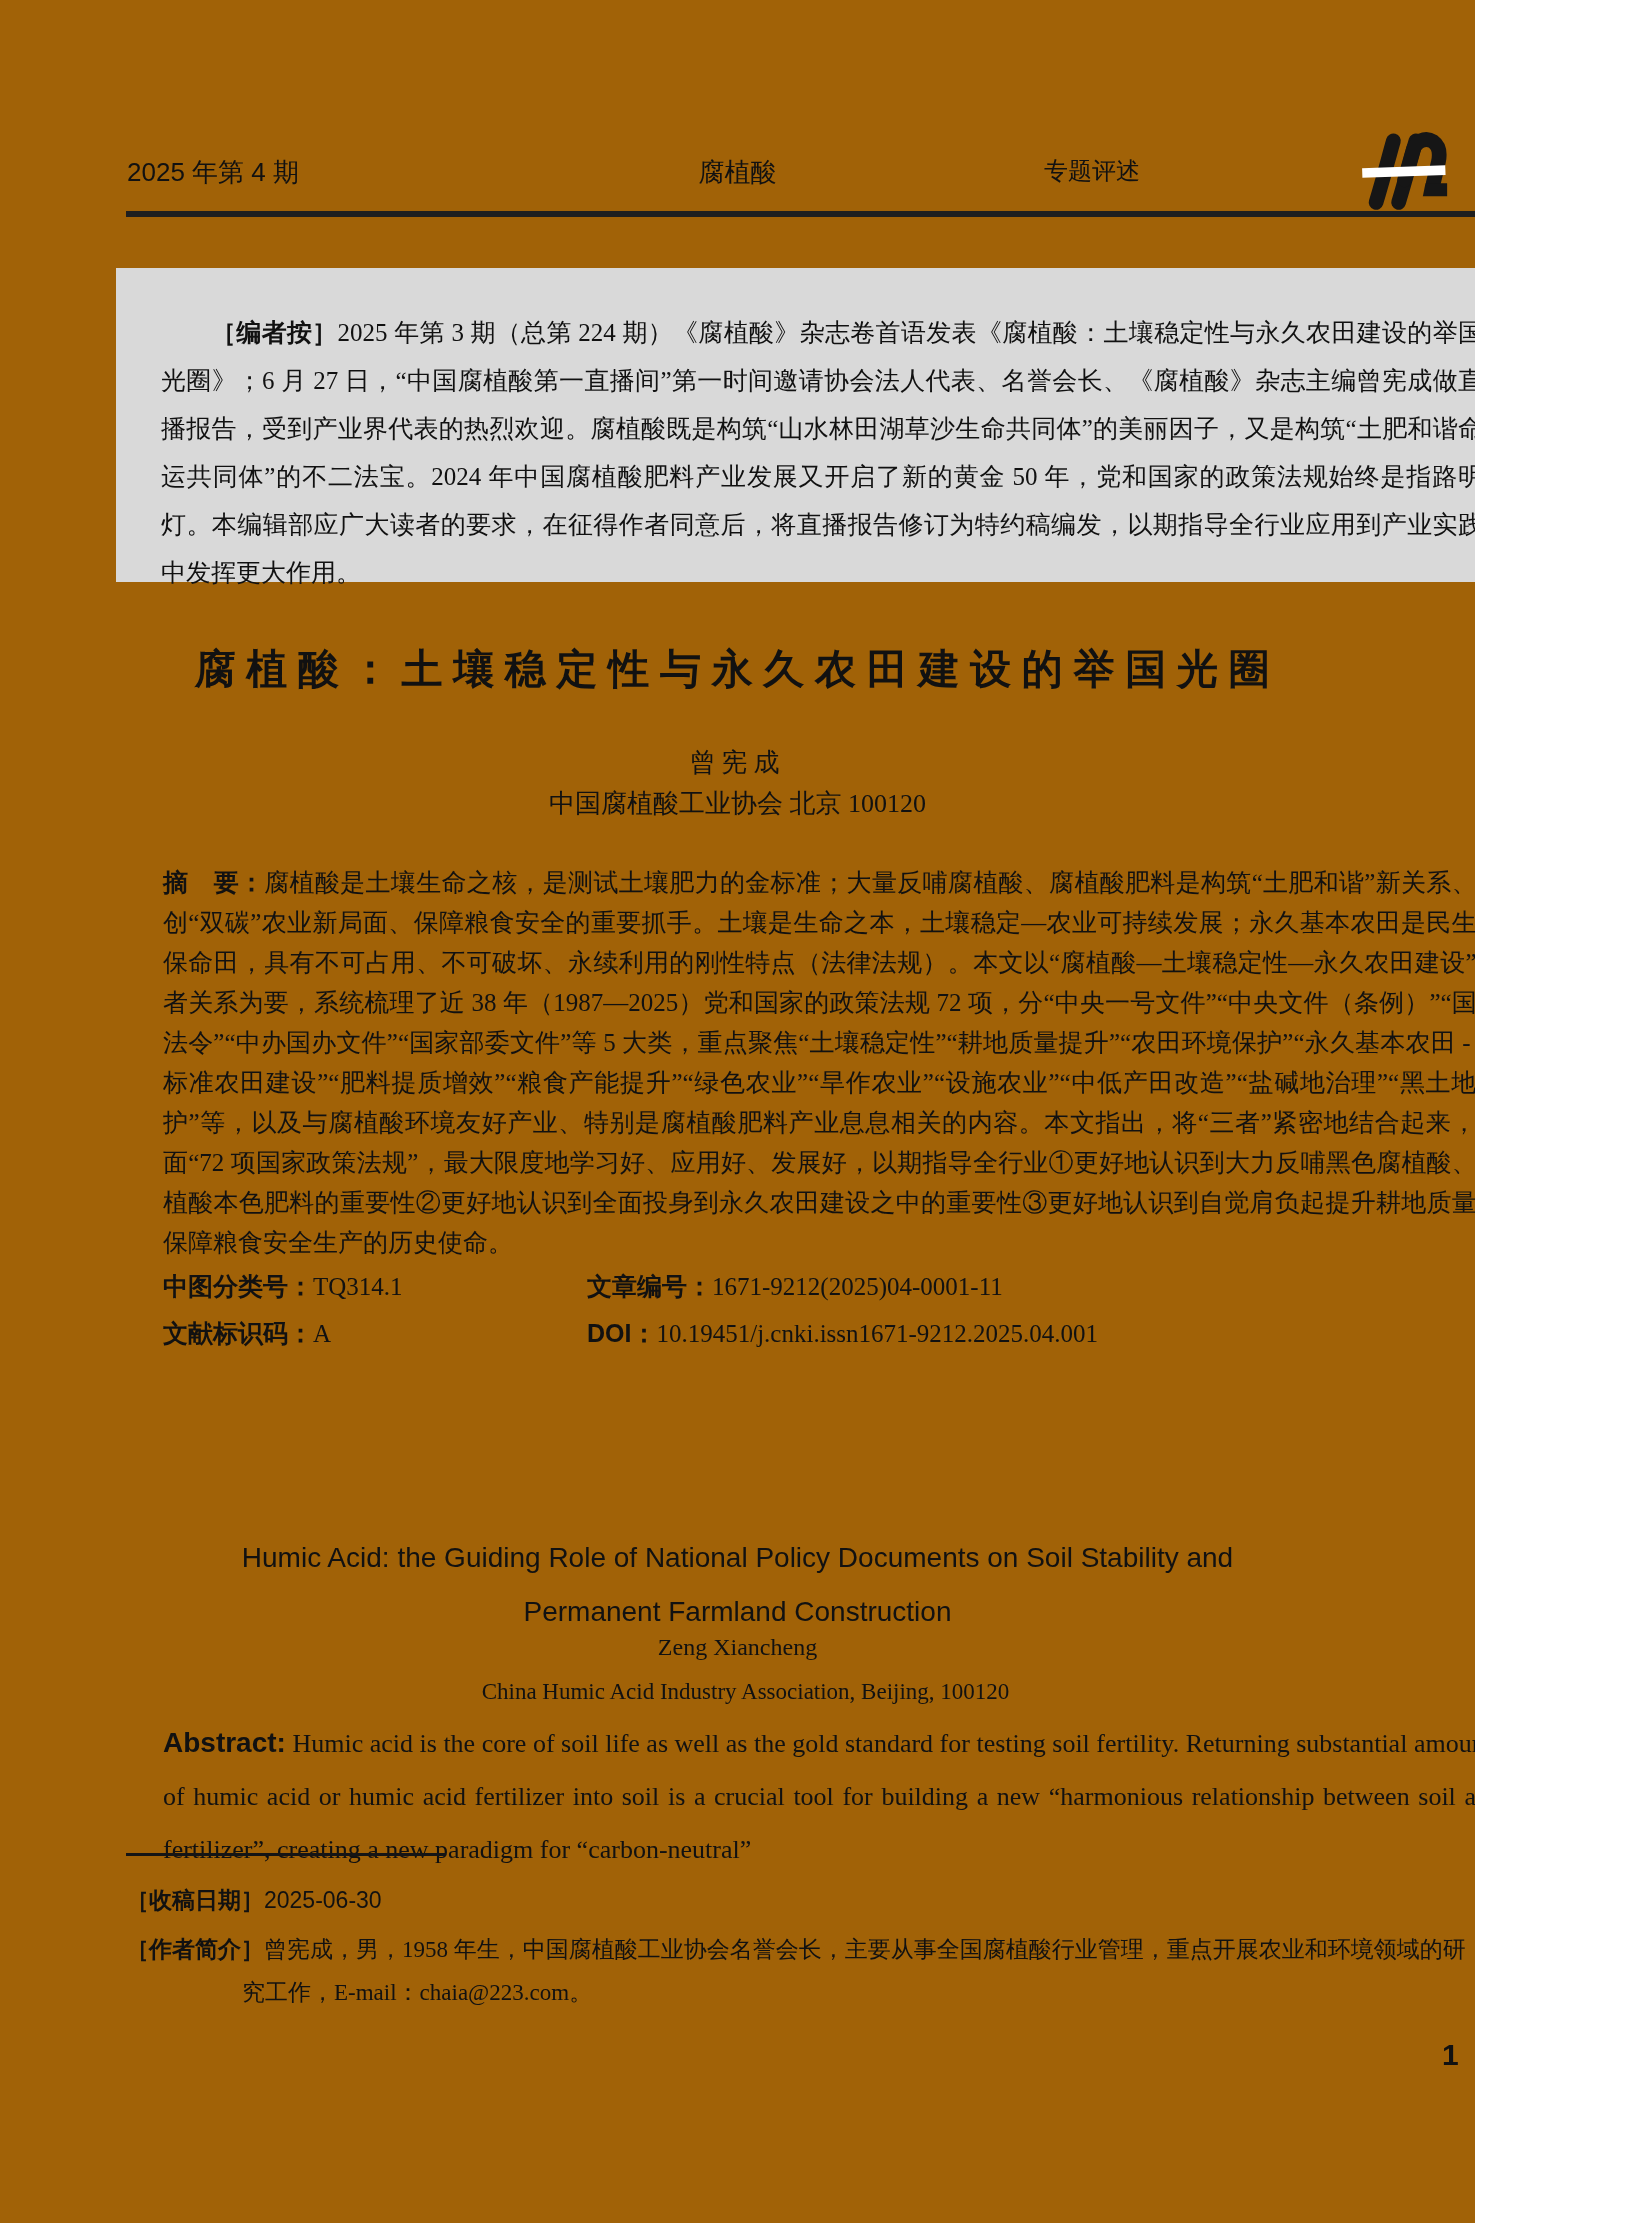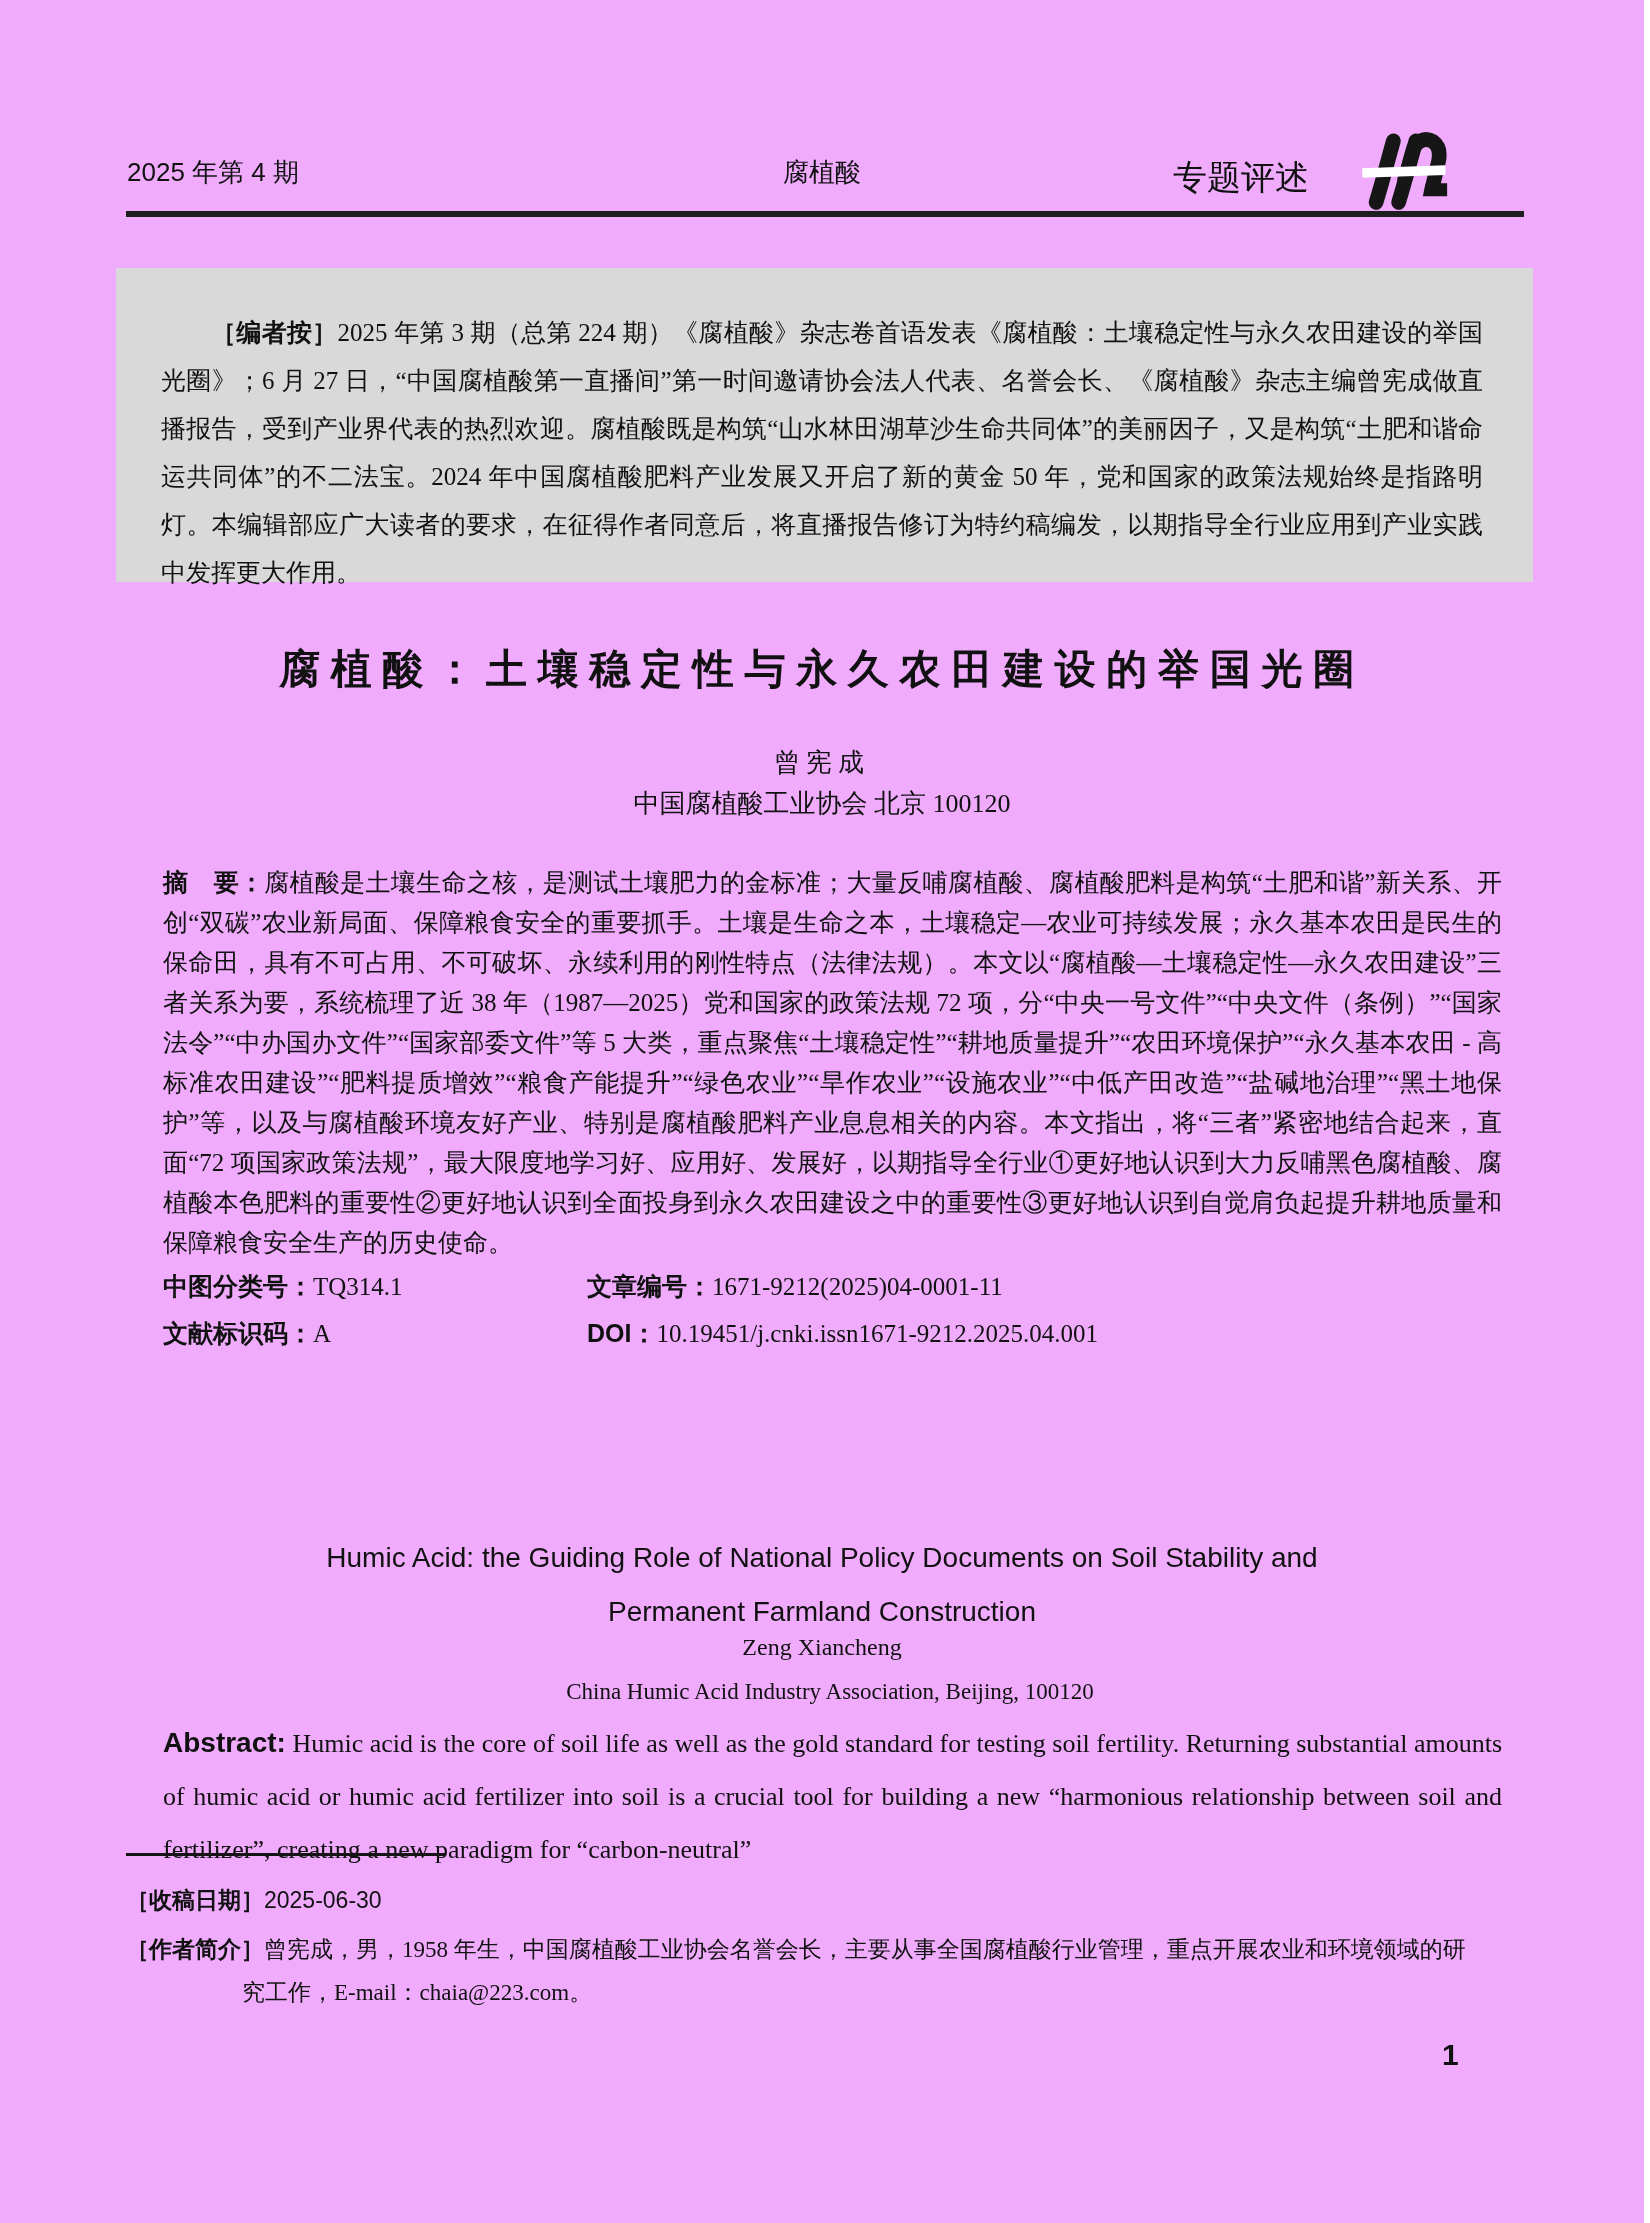--- a/index.html
+++ b/index.html
@@ -1,29 +1,29 @@
 <!DOCTYPE html>
 <html><head>
 <meta charset="utf-8">
 <style>
   html, body { margin: 0; padding: 0; background: #ffffff; }
   .page {
     position: relative;
-    width: 1644px;
+    width: 1475px;
     height: 2223px;
-    background: #f0abfc;
+    background: #a16207;
     font-family: "Liberation Serif", serif;
     color: #111111;
     overflow: hidden;
   }
 
   
   .hdr-issue   { position: absolute; top: 155px; left: 127px; font-size: 26px; font-family: "Liberation Sans", sans-serif; }
   .hdr-journal { position: absolute; top: 155px; left: 50%; transform: translateX(-50%); font-size: 26px; font-family: "Liberation Sans", sans-serif; }
-  .hdr-column  { position: absolute; top: 155px; right: 335px; font-size: 34px; font-family: Liberation Sans, sans-serif; margin-left: 28px; }
+  .hdr-column  { position: absolute; top: 155px; right: 335px; font-size: 24px; font-family: Liberation Sans, sans-serif; margin-left: 28px; }
   .hdr-logo    { position: absolute; top: 128px; left: 1357px; width: 91px; height: 89px; }
   .hdr-rule    { position: absolute; top: 211px; left: 126px; width: 1398px; height: 5.8px; background: #1f1f1f; }
 
   
   .editor-note {
     position: absolute; top: 268px; left: 116px; width: 1417px; height: 314px;
     background: #d9d9d9; box-sizing: border-box;
     padding: 41px 50px 0 45px;
   }
   .editor-note p {

